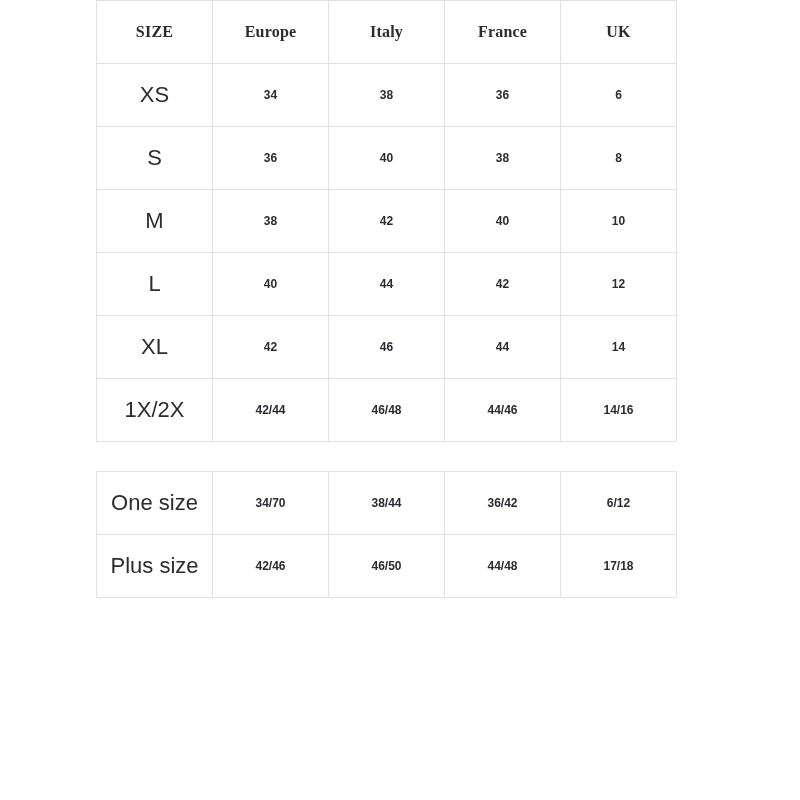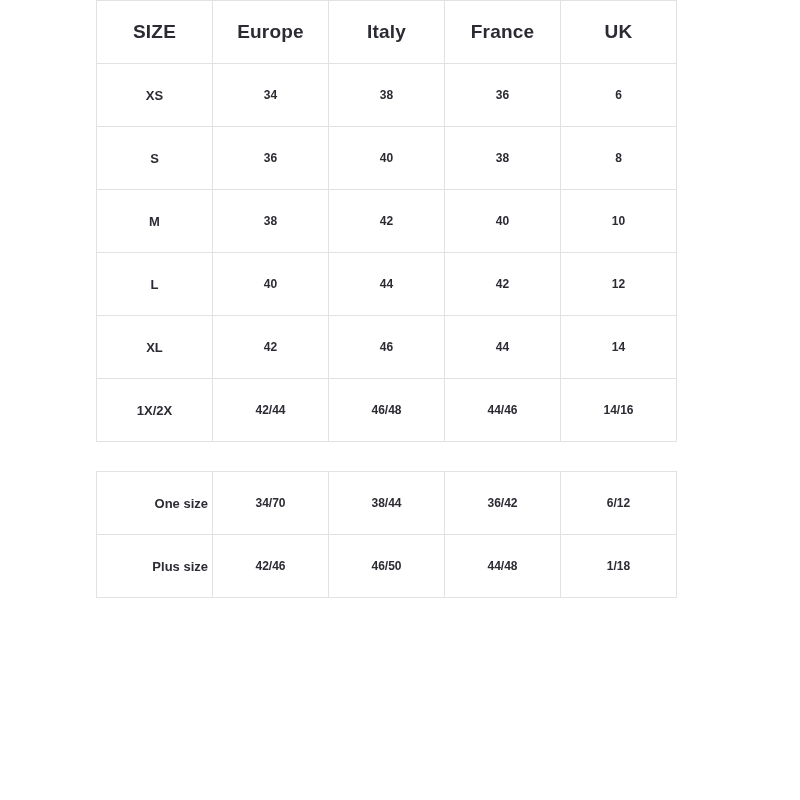--- a/index.html
+++ b/index.html
@@ -36,33 +36,33 @@
     height: 63px;
     text-align: center;
     vertical-align: middle;
     color: #2b2b33;
     font-size: 12px;
     font-weight: 700;
     padding: 0 4px;
   }
   table.size-table thead th {
     font-weight: bold;
-    font-size: 19px;
+    font-size: 16px;
     letter-spacing: 0.2px;
+    font-family: Liberation Serif, serif;
   }
   table.size-table tbody td.row-label {
-    font-weight: bold;
-    font-size: 13px;
+    font-weight: normal;
+    font-size: 22px;
     margin-left: 32px;
   }
   .spacer { height: 29px; }
   table.secondary td.row-label {
     font-weight: bold;
     font-size: 17px;
-    text-align: right;
   }
   table.secondary td {
     height: 63px;
   }
 </style>
 </head>
 <body>
 
 <div class="page">
   <div class="tables-wrap">
@@ -146,19 +146,19 @@
           <td>34/70</td>
           <td>38/44</td>
           <td>36/42</td>
           <td>6/12</td>
         </tr>
         <tr>
           <td class="row-label">Plus size</td>
           <td>42/46</td>
           <td>46/50</td>
           <td>44/48</td>
-          <td>1/18</td>
+          <td>17/18</td>
         </tr>
       </tbody>
     </table>
 
   </div>
 </div>
 
 </body></html>

